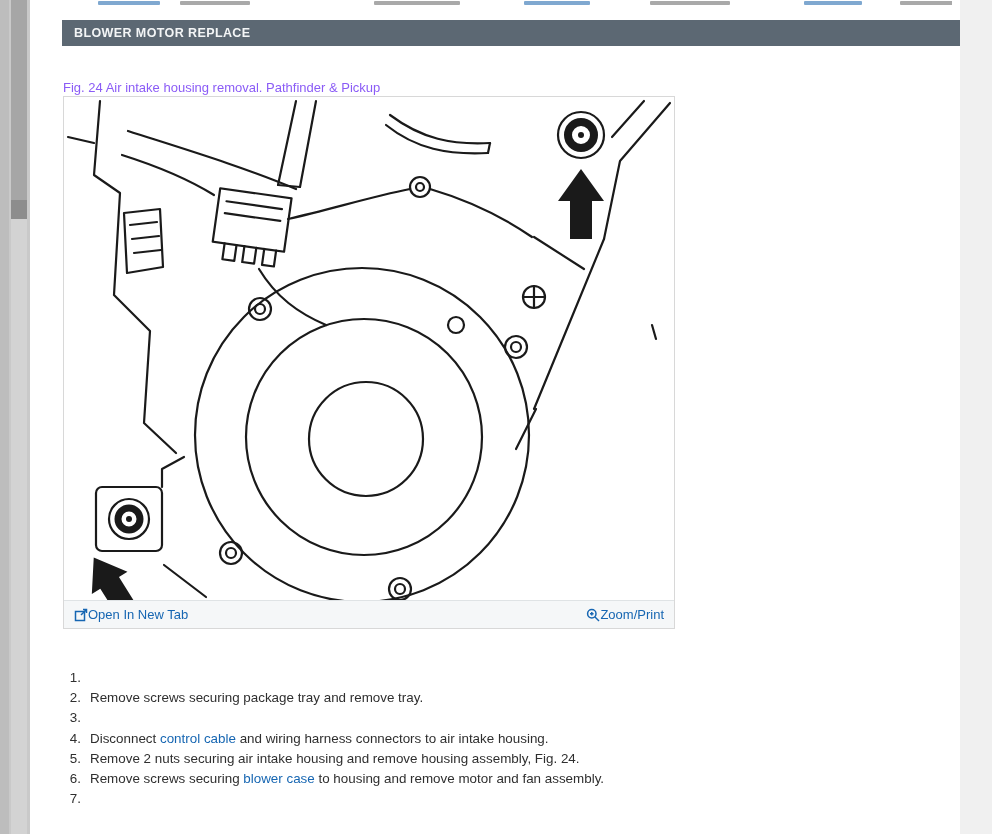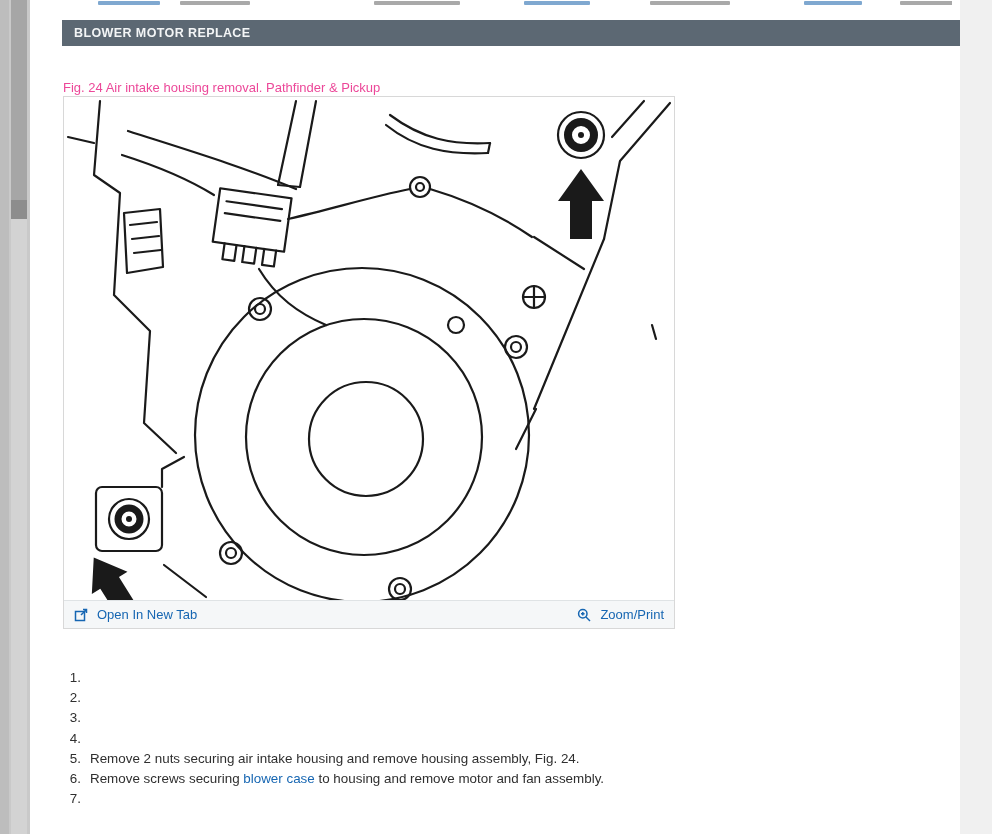--- a/index.html
+++ b/index.html
@@ -30,29 +30,29 @@
   .frag5 { left: 588px; width: 80px;  background: #a9a9a9; }
   .frag6 { left: 742px; width: 58px;  background: #7fa8d0; }
   .frag7 { left: 838px; width: 64px;  background: #a9a9a9; }
 
   .header-bar {
     position: absolute; left: 32px; top: 20px; width: 898px; height: 26px;
     background: #5c6873; color: #f3f5f6; font-size: 12.5px; font-weight: bold;
     letter-spacing: 0.4px; line-height: 26px; padding-left: 12px;
   }
 
-  .caption { position: absolute; left: 33px; top: 80px; font-size: 13px; color: #ec4899; }
+  .caption { position: absolute; left: 33px; top: 80px; font-size: 13px; color: #8b5cf6; }
 
   .figure { position: absolute; left: 33px; top: 96px; width: 612px; border: 1px solid #d8d8d8; background: #ffffff; }
   .figure-image { width: 610px; height: 503px; background: #ffffff; overflow: hidden; }
   .figure-toolbar {
     width: 610px; height: 28px; background: #f5f7f8; border-top: 1px solid #dfe3e5;
     display: flex; align-items: center; justify-content: space-between; padding: 0 10px;
   }
-  .tool-link { display: inline-flex; align-items: center; gap: 9px; color: #1666b2; font-size: 13px; text-decoration: none; cursor: pointer; }
+  .tool-link { display: inline-flex; align-items: center; gap: 0; color: #1666b2; font-size: 13px; text-decoration: none; cursor: pointer; }
   .tool-icon { display: inline-block; }
 
   .steps { position: absolute; left: 33px; top: 668px; list-style: none; }
   .steps li { display: flex; height: 20.2px; line-height: 20.2px; font-size: 13.4px; color: #2f2f2f; }
   .steps .num { flex: none; width: 18px; text-align: right; margin-right: 9px; }
   .inline-link { color: #1666b2; text-decoration: none; cursor: pointer; }
   .fig-ref { font-weight: normal; color: #2f2f2f; }
 </style>
 </head>
 <body>
@@ -182,26 +182,28 @@
         </a>
       </div>
     </div>
 
     <ol class="steps">
       <li>
         <span class="num">1.</span>
       </li>
       <li>
         <span class="num">2.</span>
+        <span class="txt">Remove screws securing package tray and remove tray.</span>
       </li>
       <li>
         <span class="num">3.</span>
       </li>
       <li>
         <span class="num">4.</span>
+        <span class="txt"><span>Disconnect </span><a class="inline-link">control cable</a><span> and wiring harness connectors to air intake housing.</span></span>
       </li>
       <li>
         <span class="num">5.</span>
         <span class="txt"><span>Remove 2 nuts securing air intake housing and remove housing assembly, </span><span class="fig-ref">Fig. 24.</span></span>
       </li>
       <li>
         <span class="num">6.</span>
         <span class="txt"><span>Remove screws securing </span><a class="inline-link">blower case</a><span> to housing and remove motor and fan assembly.</span></span>
       </li>
       <li>

